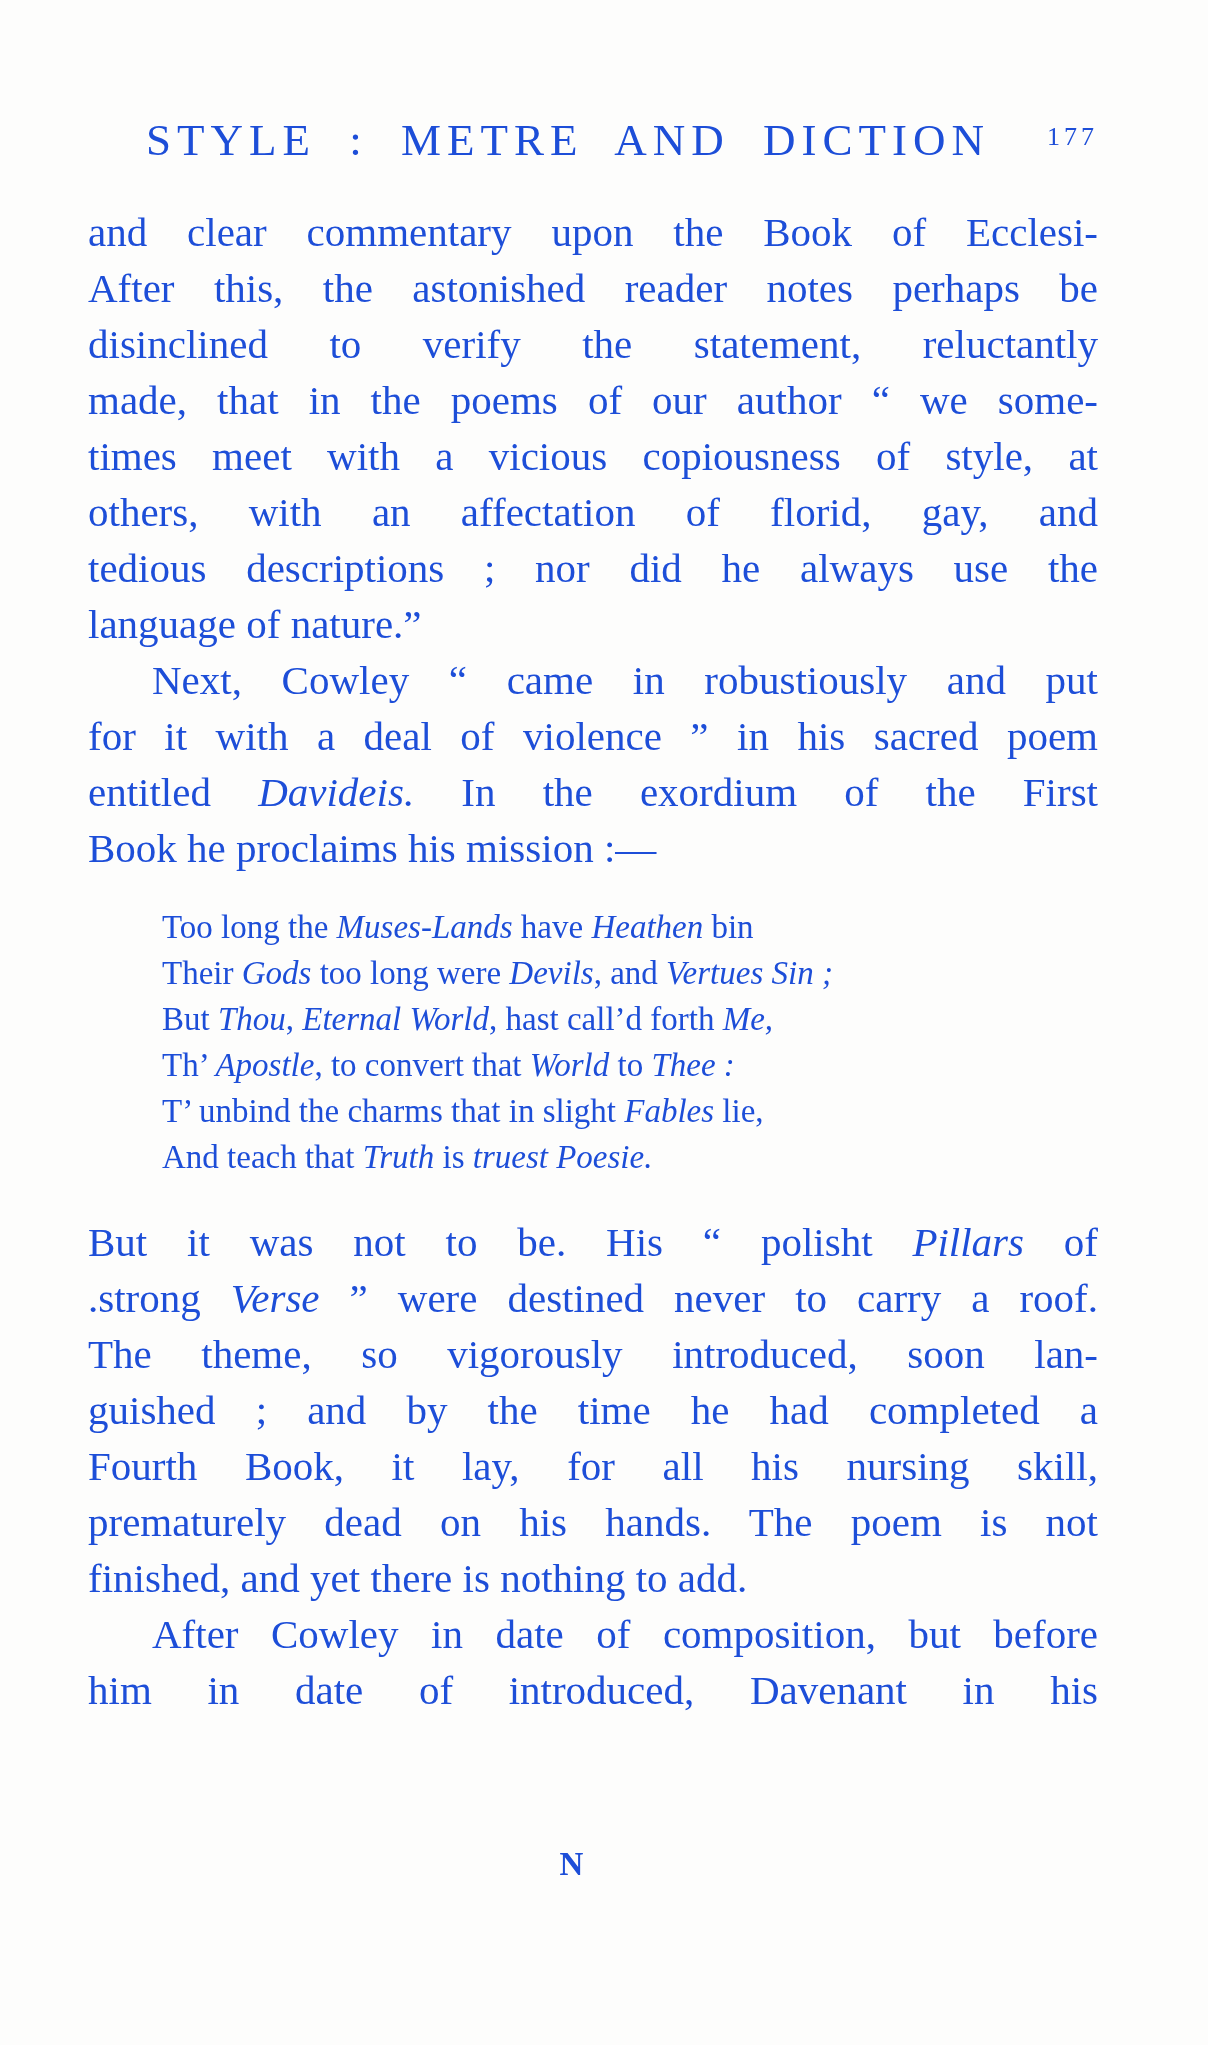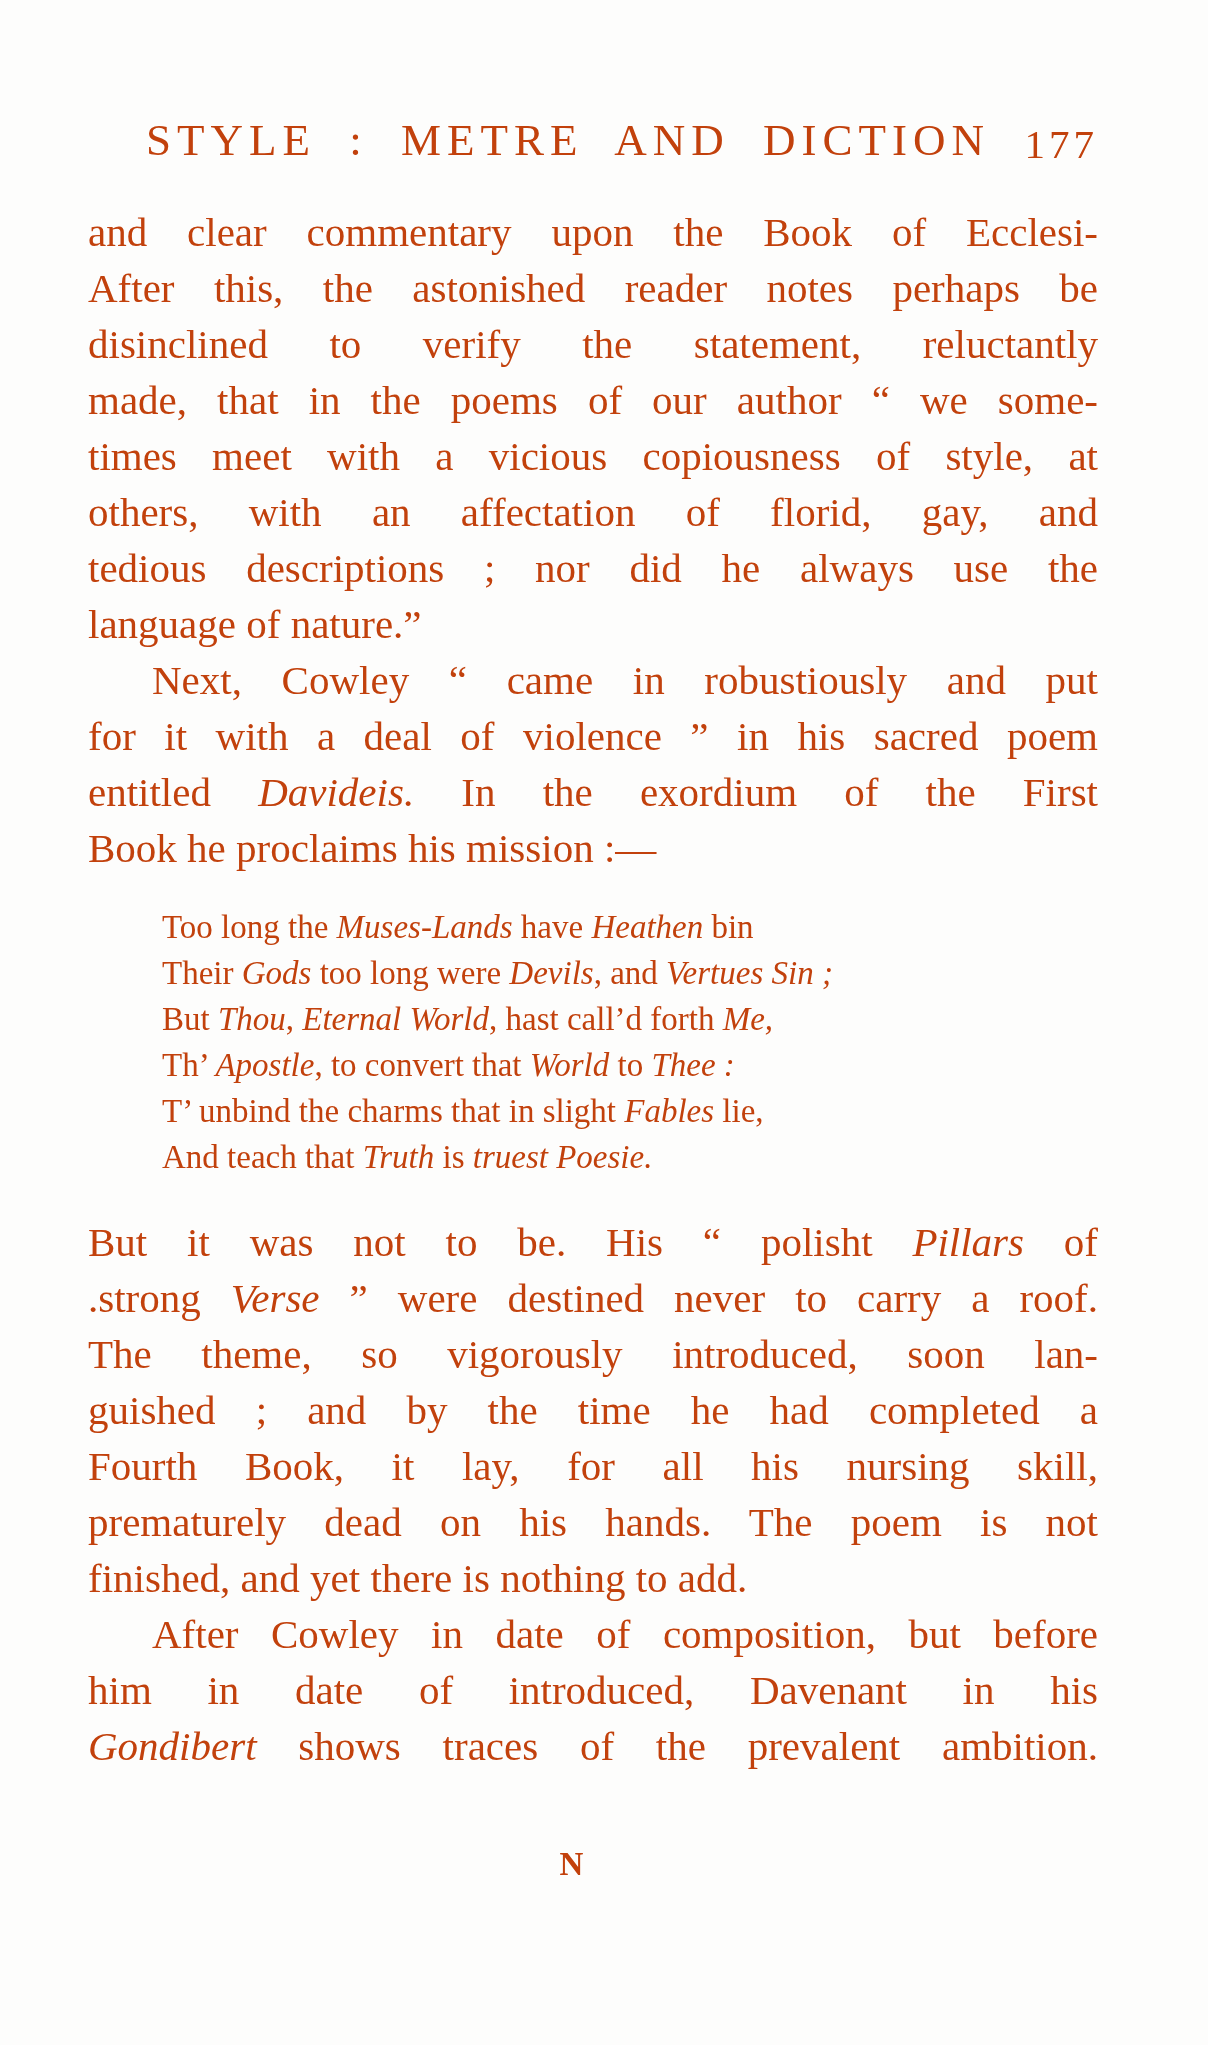--- a/index.html
+++ b/index.html
@@ -5,21 +5,21 @@
   html, body {
     margin: 0;
     padding: 0;
     background: #ffffff;
   }
   .page {
     position: relative;
     width: 1208px;
     height: 2045px;
     background: #fdfdfc;
-    color: #c2410c;
+    color: #1d4ed8;
     font-family: "Liberation Serif", serif;
     overflow: hidden;
   }
   
   .header {
     position: absolute;
     left: 88px;
     top: 118px;
     width: 1010px;
     text-align: center;
@@ -27,21 +27,21 @@
     line-height: 1;
     letter-spacing: 6px;
     word-spacing: 16px;
     white-space: nowrap;
   }
   .header .title { padding-right: 50px; }
   .header .pagenum {
     position: absolute;
     right: 0;
     top: 6px;
-    font-size: 41px;
+    font-size: 26px;
     letter-spacing: 4px;
     word-spacing: normal;
   }
   
   .text {
     position: absolute;
     left: 88px;
     top: 204px;
     width: 1010px;
     font-size: 41px;
@@ -116,20 +116,19 @@
         <div class="line just"><span class="rm">.strong </span><span class="it">Verse</span><span class="rm"> ” were destined never to carry a roof.</span></div>
         <div class="line just"><span class="rm">The theme, so vigorously introduced, soon lan-</span></div>
         <div class="line just"><span class="rm">guished ; and by the time he had completed a</span></div>
         <div class="line just"><span class="rm">Fourth Book, it lay, for all his nursing skill,</span></div>
         <div class="line just"><span class="rm">prematurely dead on his hands. The poem is not</span></div>
         <div class="line"><span class="rm">finished, and yet there is nothing to add.</span></div>
       </div>
       <div class="para">
         <div class="line just indent"><span class="rm">After Cowley in date of composition, but before</span></div>
         <div class="line just"><span class="rm">him in date of introduced, Davenant in his</span></div>
-        <div class="line just"><span class="it">Gondibert</span><span class="rm"> shows traces of the prevalent ambition.</span></div>
       </div>
     </main>
 
   <footer class="footer">
     <span>N</span>
   </footer>
 </div>
 
 </body></html>

